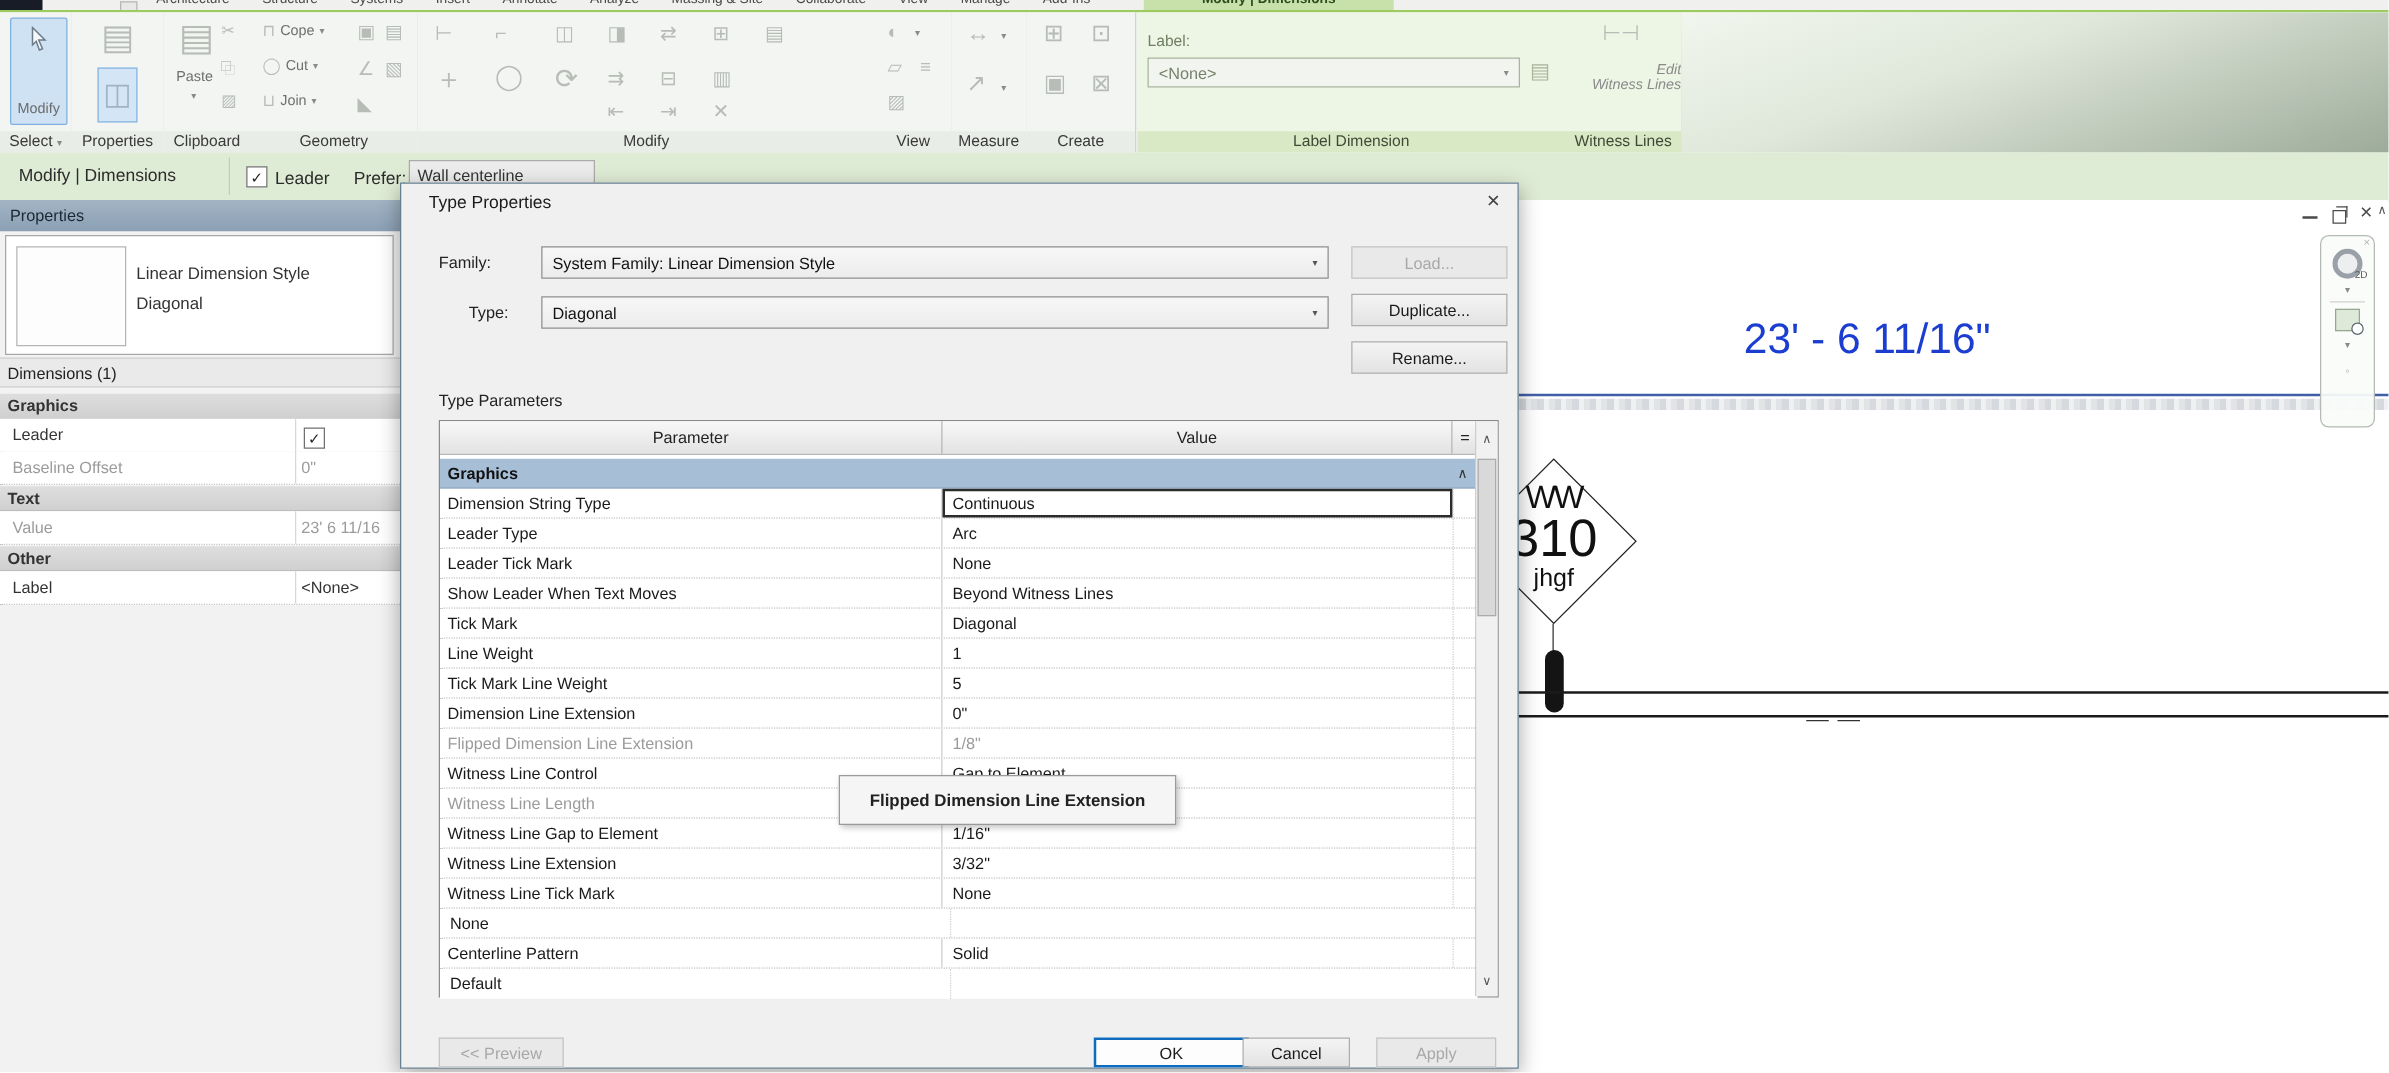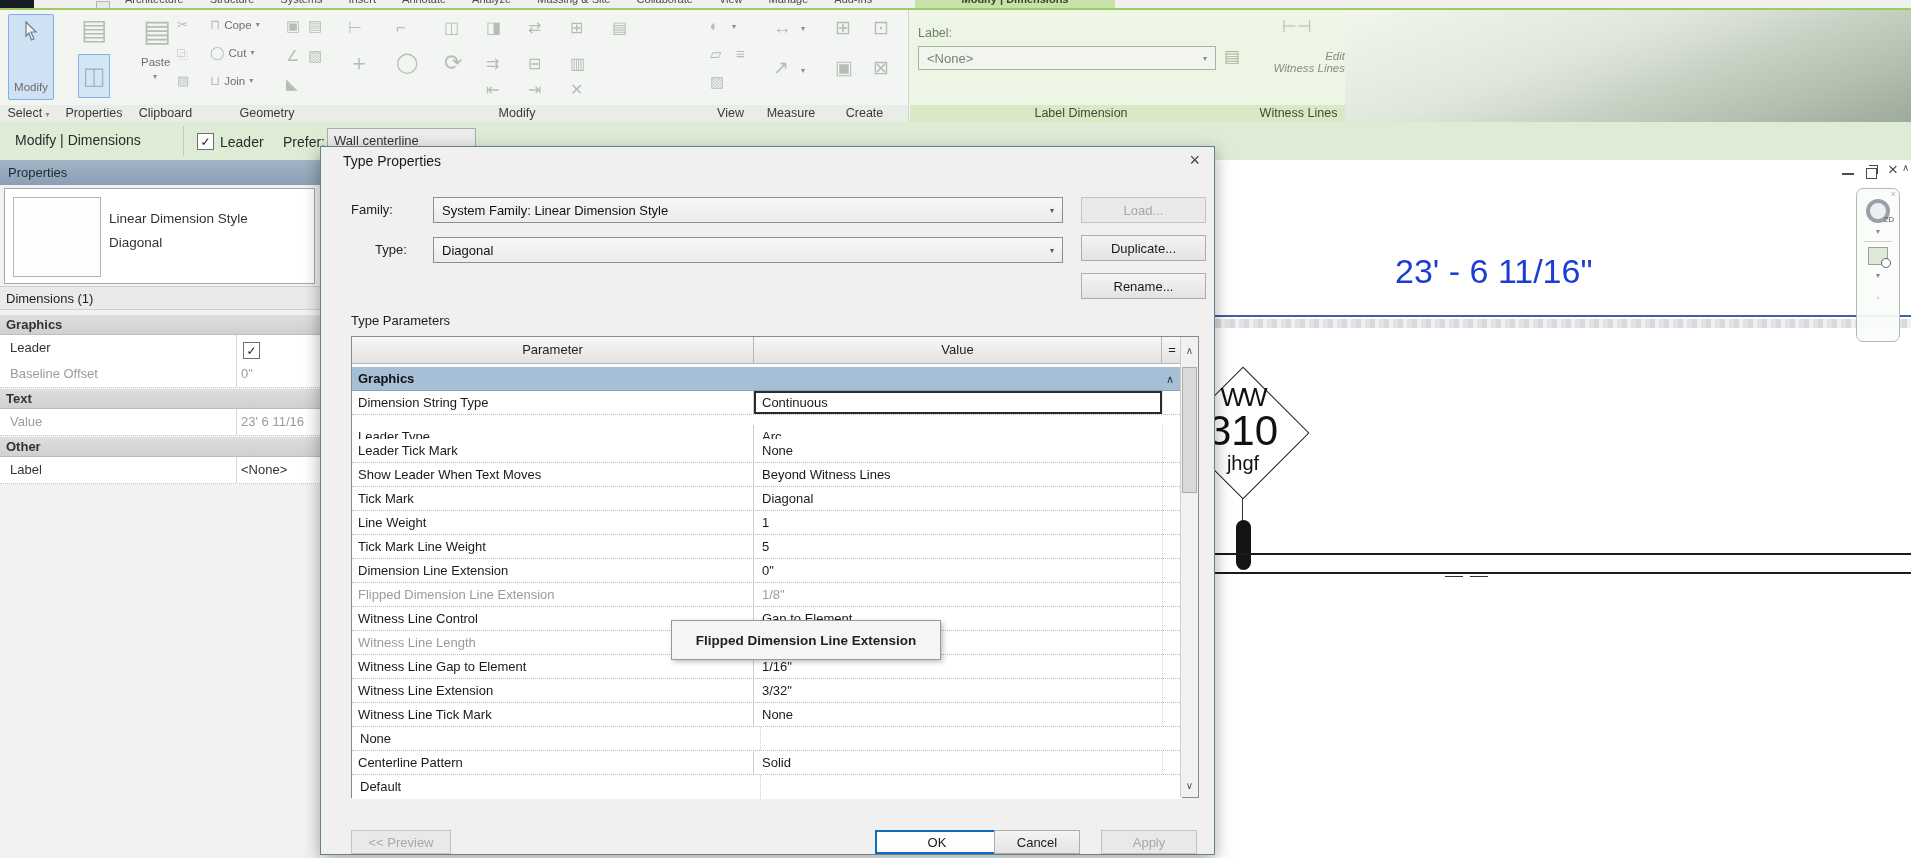--- a/index.html
+++ b/index.html
@@ -390,21 +390,21 @@
       <div class="tsec">
         <span>Graphics</span>
         <span class="coll">∧</span>
       </div>
 
       <div class="trow" style="top:54px;">
           <div class="tp">Dimension String Type</div>
           <div class="tv focused">Continuous</div>
           <div class="te"></div>
         </div>
-      <div class="trow" style="top:88px;">
+      <div class="trow" style="top:78px;">
           <div class="tp">Leader Type</div>
           <div class="tv">Arc</div>
           <div class="te"></div>
         </div>
       <div class="trow" style="top:102px;">
           <div class="tp">Leader Tick Mark</div>
           <div class="tv">None</div>
           <div class="te"></div>
         </div>
       <div class="trow" style="top:126px;">

